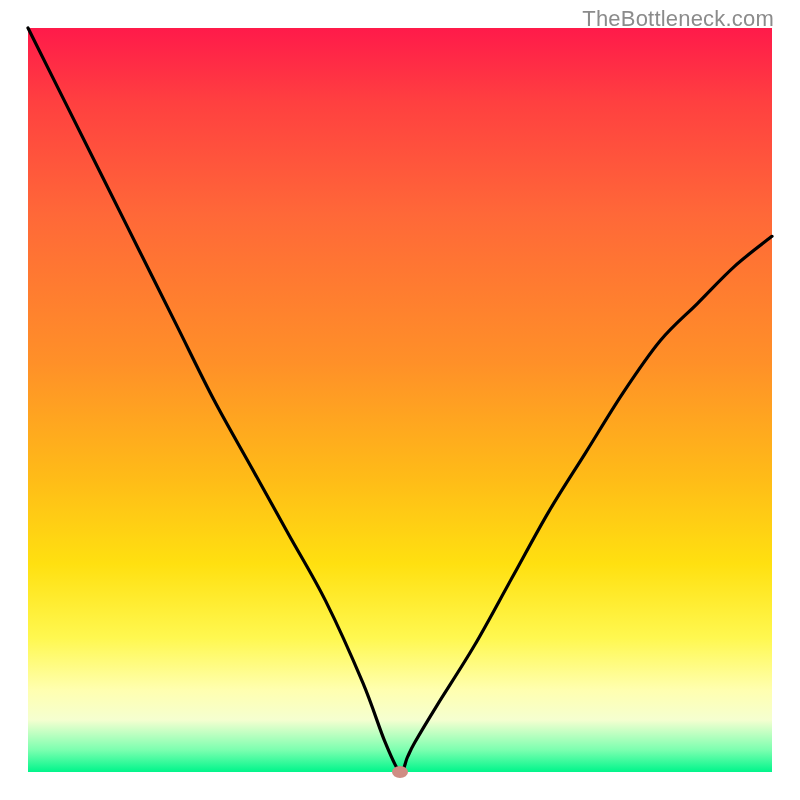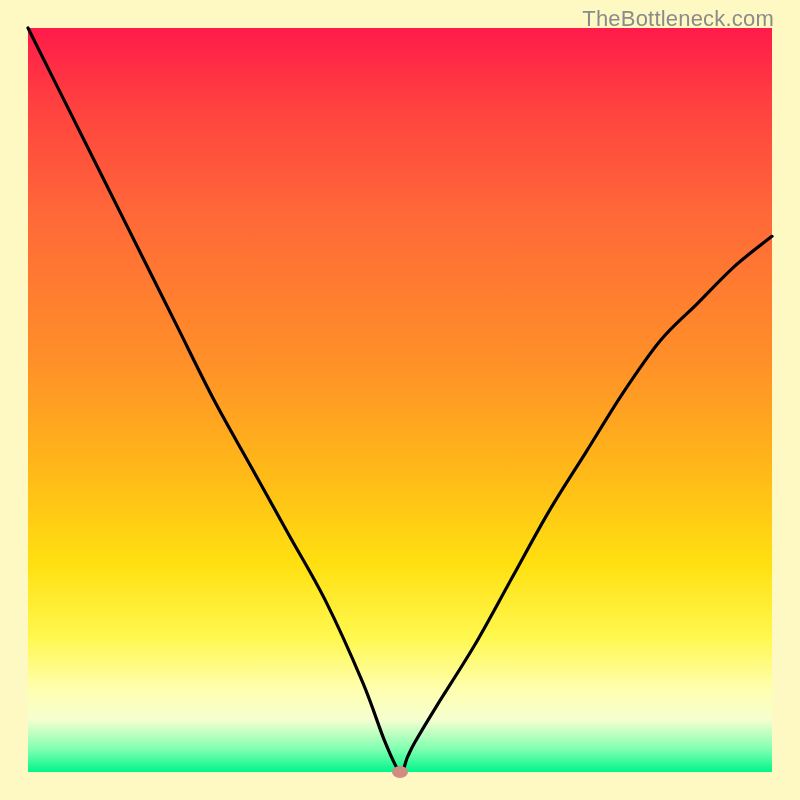--- a/index.html
+++ b/index.html
@@ -8,21 +8,21 @@
     width: 800px;
     height: 800px;
     background: #000;
     overflow: hidden;
     font-family: Arial, Helvetica, sans-serif;
   }
   .frame {
     position: absolute;
     left: 0; top: 0;
     width: 800px; height: 800px;
-    background: #fef9c3;
+    background: #ffffff;
   }
   .plot-area {
     position: absolute;
     left: 28px;
     top: 28px;
     width: 744px;
     height: 744px;
     
     background: linear-gradient(
       to bottom,

